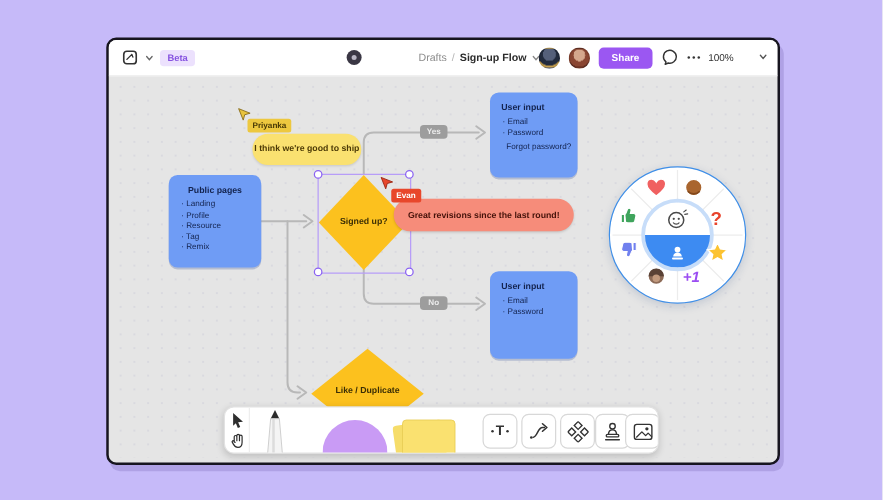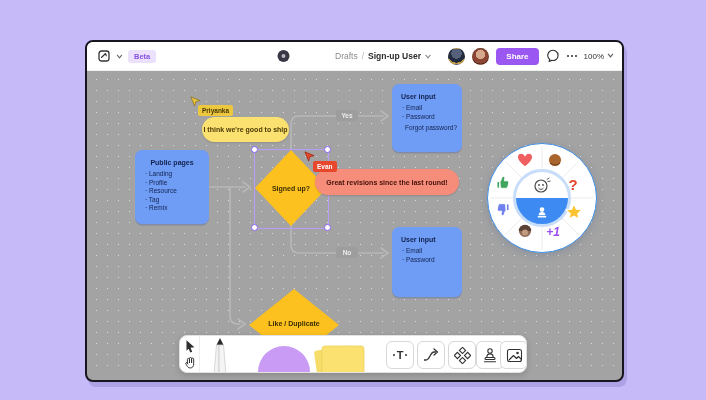--- a/index.html
+++ b/index.html
@@ -1,37 +1,37 @@
 <!DOCTYPE html>
 <html><head>
 <meta charset="utf-8">
 <style>
   html,body{margin:0;padding:0;}
   body{width:706px;height:400px;font-family:"Liberation Sans",sans-serif;-webkit-font-smoothing:antialiased;}
   .stage{position:relative;width:706px;height:400px;background:#c6baf9;overflow:hidden;}
-  .window{position:absolute;left:85px;top:40px;width:535px;height:338px;background:#a3a3a3;
+  .window{position:absolute;left:85px;top:30px;width:535px;height:338px;background:#e5e5e5;
           border:2px solid #17151f;border-radius:8px;overflow:hidden;box-shadow:3px 5px 0 rgba(70,50,140,.18);}
   
   .topbar{position:absolute;left:0;top:0;width:100%;height:28px;background:#fff;border-bottom:1px solid #f0f0f0;z-index:40;}
   .tb-left{position:absolute;left:10px;top:0;height:28px;display:flex;align-items:center;gap:5px;}
   .beta{background:#ece1fd;color:#8652e0;font-size:7.5px;font-weight:bold;padding:2px 6px;border-radius:3px;}
   .tb-center{position:absolute;left:50%;top:0;transform:translateX(-50%);height:28px;display:flex;align-items:center;gap:4px;}
   .file-dot{width:12px;height:12px;border-radius:50%;background:#3a3744;position:relative;}
   .file-dot::after{content:"";position:absolute;left:4px;top:4px;width:4px;height:4px;border-radius:50%;background:#b9b6c4;}
   .crumb-folder{font-size:8.5px;color:#8c8c8c;margin-left:42px;}
   .crumb-sep{font-size:8.5px;color:#b5b5b5;}
   .crumb-file{font-size:8.5px;color:#2c2c2c;font-weight:bold;}
   .tb-right{position:absolute;right:8px;top:0;height:28px;display:flex;align-items:center;gap:7px;}
   .avatar{width:15px;height:15px;border-radius:50%;border:1px solid rgba(0,0,0,.12);}
   .avatar.a1{background:radial-gradient(circle at 50% 30%,#55607a 0 40%,#222b3d 41% 70%,#c9a24f 71%);}
   .avatar.a2{background:radial-gradient(circle at 50% 35%,#d5a78c 0 38%,#8a4632 39% 75%,#5e2c20 76%);}
   .share-btn{background:#9b57f2;color:#fff;font-size:8px;font-weight:bold;padding:4px 10px;border-radius:4px;}
   .dots3{display:flex;gap:2px;align-items:center;}
   .dots3 i{width:2px;height:2px;border-radius:50%;background:#333;}
-  .zoomctl{display:flex;align-items:flex-start;gap:3px;font-size:8px;color:#333;}
+  .zoomctl{display:flex;align-items:flex-start;gap:20px;font-size:8px;color:#333;}
   
   .canvas{position:absolute;left:0;top:28px;width:531px;height:306px;
           background-image:radial-gradient(#d9d9df 0.8px,transparent 0.9px);background-size:11px 11px;background-position:4px 4px;}
   .abs{position:absolute;}
   svg{display:block;}
   .conn-svg{position:absolute;left:0;top:0;z-index:1;}
   
   .blue-box{background:#6f9cf5;border-radius:7px;color:#13234e;z-index:3;box-shadow:0 1.5px 0 rgba(40,70,150,.25);}
   .blue-box .bb-title{font-size:7px;font-weight:bold;text-align:center;margin-top:9px;}
   .blue-box.left-title .bb-title{text-align:left;margin-left:9px;}
@@ -85,21 +85,21 @@
         </svg>
         <svg width="7" height="7" viewBox="0 0 8 8">
           <path d="M1.5 2.5 L4 5.5 L6.5 2.5" fill="none" stroke="#666" stroke-width="1.2" stroke-linecap="round"></path>
         </svg>
         <span class="beta">Beta</span>
       </div>
       <div class="tb-center">
         <span class="file-dot"></span>
         <span class="crumb-folder">Drafts</span>
         <span class="crumb-sep">/</span>
-        <span class="crumb-file">Sign-up User</span>
+        <span class="crumb-file">Sign-up Flow</span>
         <svg width="7" height="7" viewBox="0 0 8 8">
           <path d="M1.5 2.5 L4 5.5 L6.5 2.5" fill="none" stroke="#888" stroke-width="1.2" stroke-linecap="round"></path>
         </svg>
       </div>
       <div class="tb-right">
         <span class="avatar a1"></span>
         <span class="avatar a2"></span>
         <span class="share-btn">Share</span>
         <svg width="14" height="14" viewBox="0 0 16 16">
           <path d="M13.8 7.3 a5.9 5.9 0 1 0-9.5 4.7 L3.6 14.2 l2.9-1.2 a5.9 5.9 0 0 0 7.3-5.7 z" fill="none" stroke="#333" stroke-width="1.3" stroke-linejoin="round"></path>

